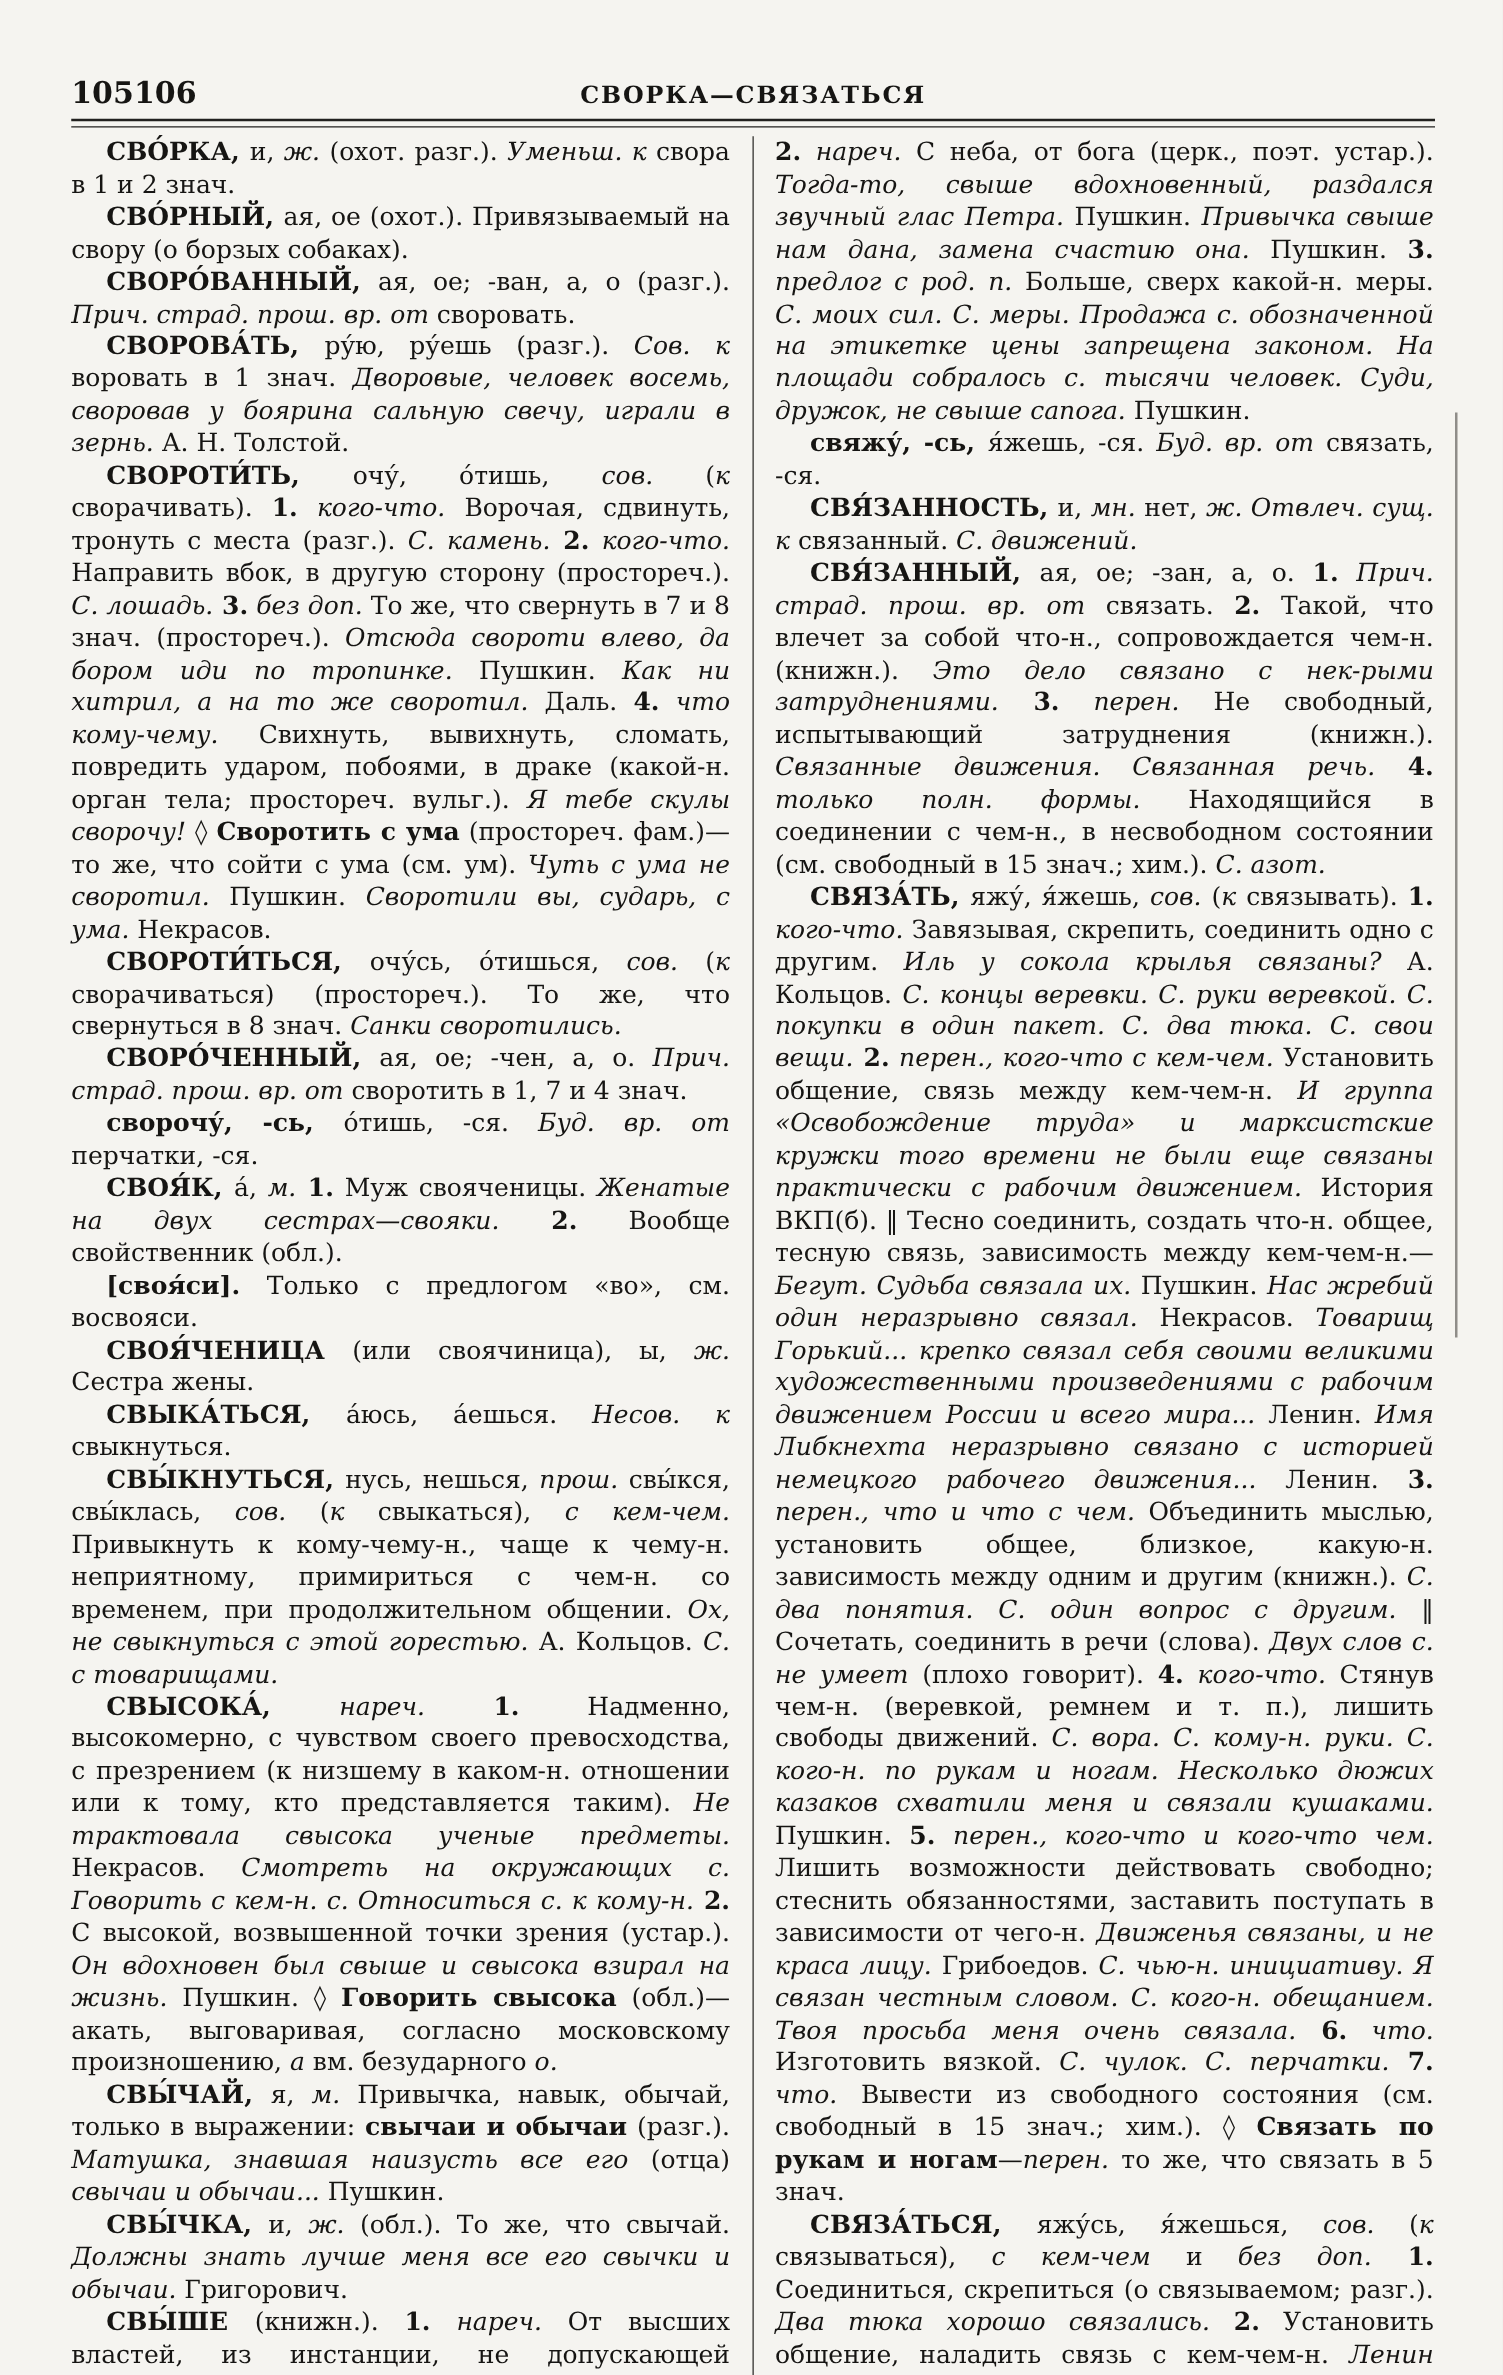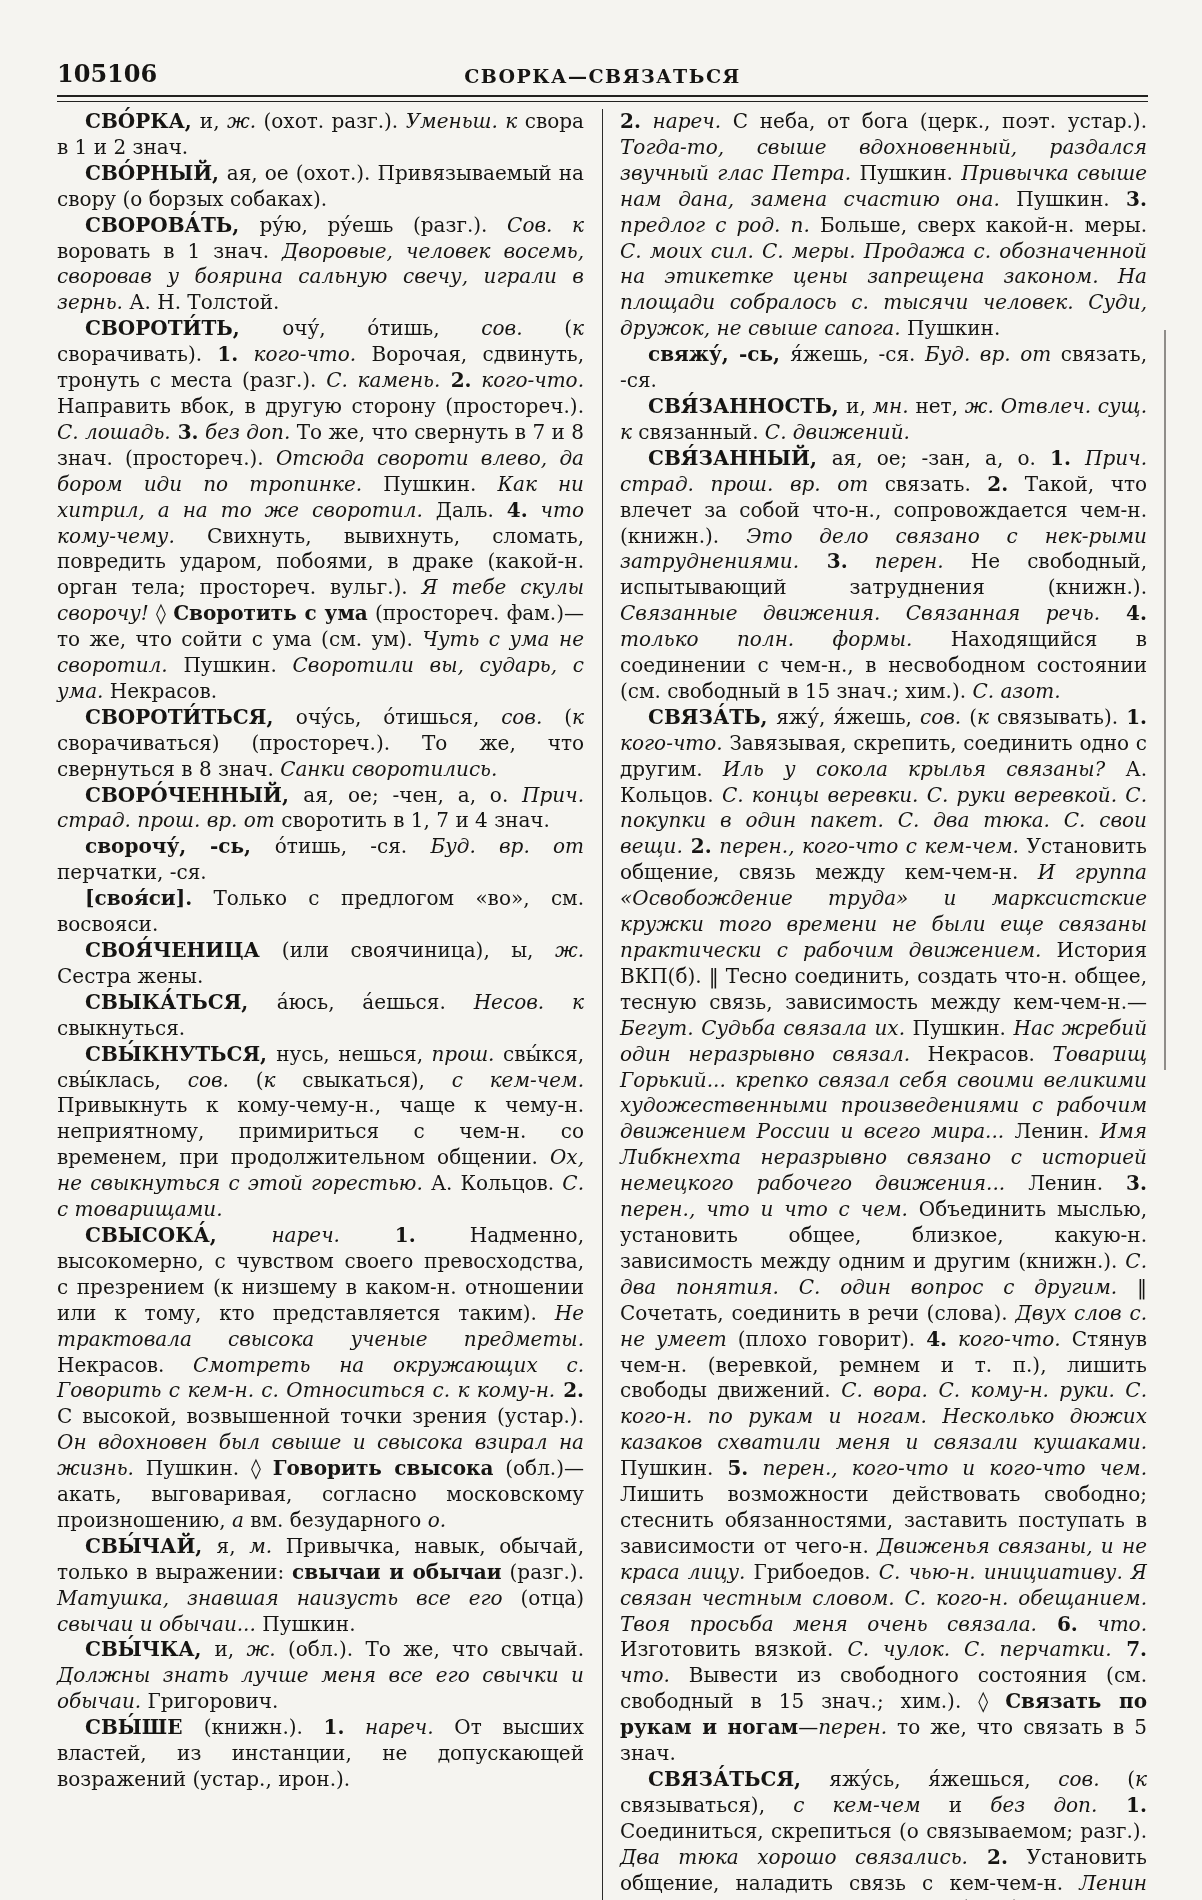--- a/index.html
+++ b/index.html
@@ -74,25 +74,27 @@
       <span class="running-title">СВОРКА—СВЯЗАТЬСЯ</span>
       <span class="page-num">106</span>
     </div>
 
     <div class="double-rule"></div>
 
     <div class="columns">
       <div class="col">
           <p class="entry"><span class="b">СВО́РКА, </span><span>и, </span><span class="i">ж.</span><span> (охот. разг.). </span><span class="i">Уменьш. к</span><span> свора в 1 и 2 знач.</span></p>
           <p class="entry"><span class="b">СВО́РНЫЙ, </span><span>ая, ое (охот.). Привязываемый на свору (о борзых собаках).</span></p>
+          <p class="entry"><span class="b">СВОРО́ВАННЫЙ, </span><span>ая, ое; -ван, а, о (разг.). </span><span class="i">Прич. страд. прош. вр. от</span><span> своровать.</span></p>
           <p class="entry"><span class="b">СВОРОВА́ТЬ, </span><span>ру́ю, ру́ешь (разг.). </span><span class="i">Сов. к</span><span> воровать в 1 знач. </span><span class="i">Дворовые, человек восемь, своровав у боярина сальную свечу, играли в зернь.</span><span> А. Н. Толстой.</span></p>
           <p class="entry"><span class="b">СВОРОТИ́ТЬ, </span><span>очу́, о́тишь, </span><span class="i">сов.</span><span> (</span><span class="i">к</span><span> сворачивать). </span><span class="b">1.</span><span class="i"> кого-что.</span><span> Ворочая, сдвинуть, тронуть с места (разг.). </span><span class="i">С. камень.</span><span class="b"> 2.</span><span class="i"> кого-что.</span><span> Направить вбок, в другую сторону (простореч.). </span><span class="i">С. лошадь.</span><span class="b"> 3.</span><span class="i"> без доп.</span><span> То же, что свернуть в 7 и 8 знач. (простореч.). </span><span class="i">Отсюда свороти влево, да бором иди по тропинке.</span><span> Пушкин. </span><span class="i">Как ни хитрил, а на то же своротил.</span><span> Даль. </span><span class="b">4.</span><span class="i"> что кому-чему.</span><span> Свихнуть, вывихнуть, сломать, повредить ударом, побоями, в драке (какой-н. орган тела; простореч. вульг.). </span><span class="i">Я тебе скулы сворочу!</span><span> ◊ </span><span class="b">Своротить с ума</span><span> (простореч. фам.)—то же, что сойти с ума (см. ум). </span><span class="i">Чуть с ума не своротил.</span><span> Пушкин. </span><span class="i">Своротили вы, сударь, с ума.</span><span> Некрасов.</span></p>
           <p class="entry"><span class="b">СВОРОТИ́ТЬСЯ, </span><span>очу́сь, о́тишься, </span><span class="i">сов.</span><span> (</span><span class="i">к</span><span> сворачиваться) (простореч.). То же, что свернуться в 8 знач. </span><span class="i">Санки своротились.</span></p>
           <p class="entry"><span class="b">СВОРО́ЧЕННЫЙ, </span><span>ая, ое; -чен, а, о. </span><span class="i">Прич. страд. прош. вр. от</span><span> своротить в 1, 7 и 4 знач.</span></p>
           <p class="entry"><span class="b">сворочу́, -сь, </span><span>о́тишь, -ся. </span><span class="i">Буд. вр. от</span><span> перчатки, -ся.</span></p>
+          <p class="entry"><span class="b">СВОЯ́К, </span><span>а́, </span><span class="i">м.</span><span class="b"> 1.</span><span> Муж свояченицы. </span><span class="i">Женатые на двух сестрах—свояки.</span><span class="b"> 2.</span><span> Вообще свойственник (обл.).</span></p>
           <p class="entry"><span class="b">[своя́си].</span><span> Только с предлогом «во», см. восвояси.</span></p>
           <p class="entry"><span class="b">СВОЯ́ЧЕНИЦА </span><span>(или своячиница), ы, </span><span class="i">ж.</span><span> Сестра жены.</span></p>
           <p class="entry"><span class="b">СВЫКА́ТЬСЯ, </span><span>а́юсь, а́ешься. </span><span class="i">Несов. к</span><span> свыкнуться.</span></p>
           <p class="entry"><span class="b">СВЫ́КНУТЬСЯ, </span><span>нусь, нешься, </span><span class="i">прош.</span><span> свы́кся, свы́клась, </span><span class="i">сов.</span><span> (</span><span class="i">к</span><span> свыкаться), </span><span class="i">с кем-чем.</span><span> Привыкнуть к кому-чему-н., чаще к чему-н. неприятному, примириться с чем-н. со временем, при продолжительном общении. </span><span class="i">Ох, не свыкнуться с этой горестью.</span><span> А. Кольцов. </span><span class="i">С. с товарищами.</span></p>
           <p class="entry"><span class="b">СВЫСОКА́, </span><span class="i">нареч.</span><span class="b"> 1.</span><span> Надменно, высокомерно, с чувством своего превосходства, с презрением (к низшему в каком-н. отношении или к тому, кто представляется таким). </span><span class="i">Не трактовала свысока ученые предметы.</span><span> Некрасов. </span><span class="i">Смотреть на окружающих с. Говорить с кем-н. с. Относиться с. к кому-н.</span><span class="b"> 2.</span><span> С высокой, возвышенной точки зрения (устар.). </span><span class="i">Он вдохновен был свыше и свысока взирал на жизнь.</span><span> Пушкин. ◊ </span><span class="b">Говорить свысока</span><span> (обл.)—акать, выговаривая, согласно московскому произношению, </span><span class="i">а</span><span> вм. безударного </span><span class="i">о.</span></p>
           <p class="entry"><span class="b">СВЫ́ЧАЙ, </span><span>я, </span><span class="i">м.</span><span> Привычка, навык, обычай, только в выражении: </span><span class="b">свычаи и обычаи</span><span> (разг.). </span><span class="i">Матушка, знавшая наизусть все его </span><span>(отца) </span><span class="i">свычаи и обычаи...</span><span> Пушкин.</span></p>
           <p class="entry"><span class="b">СВЫ́ЧКА, </span><span>и, </span><span class="i">ж.</span><span> (обл.). То же, что свычай. </span><span class="i">Должны знать лучше меня все его свычки и обычаи.</span><span> Григорович.</span></p>
           <p class="entry"><span class="b">СВЫ́ШЕ </span><span>(книжн.). </span><span class="b">1.</span><span class="i"> нареч.</span><span> От высших властей, из инстанции, не допускающей возражений (устар., ирон.). </span></p>
         </div>
       <div class="col-divider"></div>

